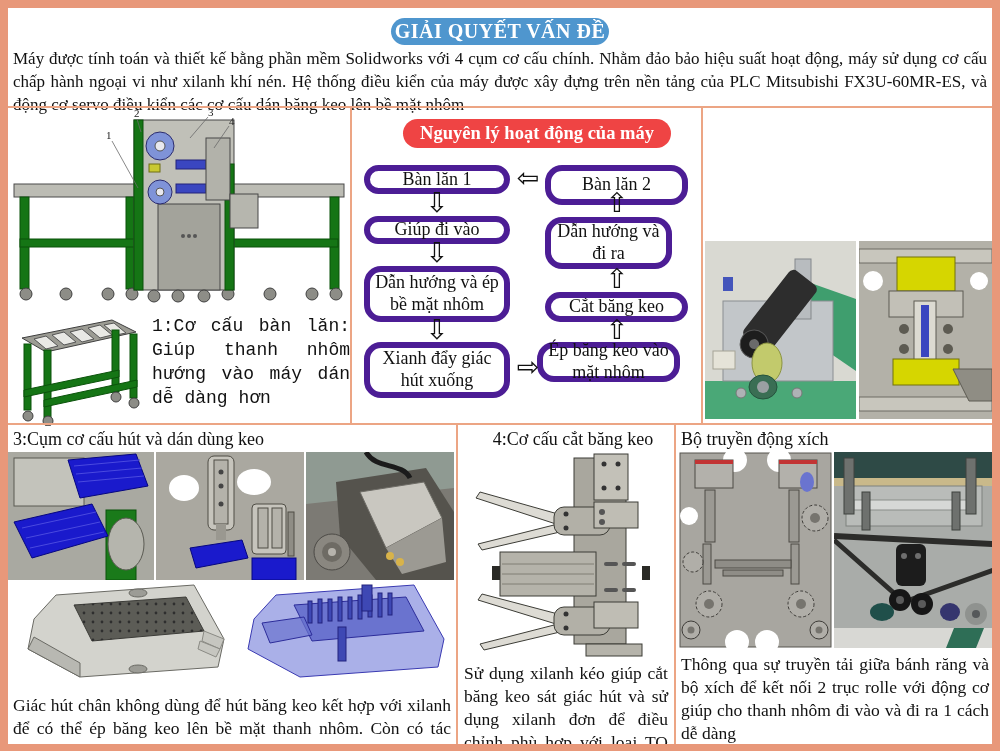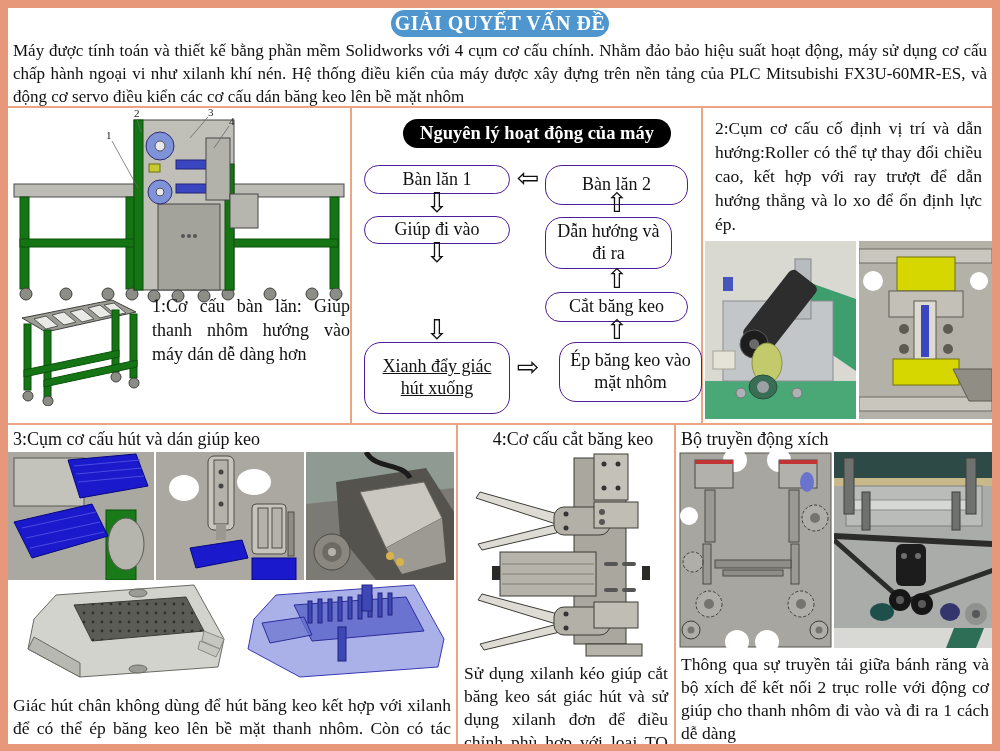--- a/index.html
+++ b/index.html
@@ -10,39 +10,39 @@
   }
   
   .band-top{position:absolute;left:0;top:0;width:984px;height:98px;}
   .hdiv1{position:absolute;left:0;top:98px;width:984px;height:2px;background:#ECA584;}
   .band-mid{position:absolute;left:0;top:100px;width:984px;height:315px;display:flex;}
   .hdiv2{position:absolute;left:0;top:415px;width:984px;height:2px;background:#ECA584;}
   .band-bot{position:absolute;left:0;top:417px;width:984px;height:319px;display:flex;}
   .vdiv{width:2px;background:#ECA584;flex:0 0 2px;}
   
   .title-banner{
-    width:218px;height:27px;margin:2px auto 0 auto;background:#4F96CE;border-radius:14px;
+    width:218px;height:27px;margin:10px auto 0 auto;background:#4F96CE;border-radius:14px;
     display:flex;align-items:center;justify-content:center;
     color:#fff;font-weight:bold;font-size:20px;letter-spacing:.5px;
   }
   .intro{padding:2px 5px 0 5px;font-size:17px;line-height:23px;text-align:justify;}
   
   .colA{flex:0 0 342px;position:relative;}
   .colB{flex:0 0 349px;position:relative;}
   .colC{flex:1;position:relative;padding:0;}
   .colA .machine{display:block;}
-  .colA .bottom-row{position:absolute;left:0;top:180px;width:342px;height:119px;display:flex;}
+  .colA .bottom-row{position:absolute;left:0;top:200px;width:342px;height:119px;display:flex;font-family:Liberation Mono, monospace;}
   .caption1{width:198px;margin-left:8px;font-size:18px;line-height:24px;text-align:justify;padding-top:6px;}
   
   .flow-banner{
-    position:absolute;left:51px;top:11px;width:268px;height:29px;background:#000000;border-radius:15px;
+    position:absolute;left:51px;top:11px;width:268px;height:29px;background:#ef4444;border-radius:15px;
     display:flex;align-items:center;justify-content:center;color:#fff;font-weight:bold;font-size:18.5px;
   }
   .fnode{
-    position:absolute;background:#fff;border:1px solid #4c1d95;border-radius:17px;
+    position:absolute;background:#fff;border:6px solid #4c1d95;border-radius:17px;
     display:flex;align-items:center;justify-content:center;text-align:center;
     font-size:18px;line-height:1.2;padding:1px 4px;box-sizing:border-box;
   }
   .farrow{
     position:absolute;font-family:"DejaVu Sans", sans-serif;font-size:27px;line-height:24px;
     color:#111;width:36px;text-align:center;
   }
   
   .sec2-text{padding:8px 10px 0 12px;font-size:17.5px;line-height:24px;text-align:justify;}
   .sec2-imgs{position:absolute;left:2px;top:133px;display:flex;gap:3px;}
@@ -167,38 +167,38 @@
 
     <div class="vdiv"></div>
 
     <div class="colB">
       <div class="flow-banner">Nguyên lý hoạt động của máy</div>
 
       <div class="fnode" style="left:12px;top:57px;width:146px;height:29px;">Bàn lăn 1</div>
       <div class="fnode" style="left:193px;top:57px;width:143px;height:40px;">Bàn lăn 2</div>
       <div class="fnode" style="left:12px;top:108px;width:146px;height:28px;">Giúp đi vào</div>
       <div class="fnode" style="left:193px;top:109px;width:127px;height:52px;">Dẫn hướng và đi ra</div>
+      <div class="fnode" style="left:12px;top:158px;width:146px;height:56px;">Dẫn hướng và ép bề mặt nhôm</div>
       <div class="fnode" style="left:193px;top:184px;width:143px;height:30px;">Cắt băng keo</div>
-      <div class="fnode" style="left:12px;top:234px;width:146px;height:72px;text-decoration:underline;">Xianh đẩy giác hút xuống</div>
-      <div class="fnode" style="left:207px;top:234px;width:143px;height:60px;">Ép băng keo vào mặt nhôm</div>
+      <div class="fnode" style="left:12px;top:234px;width:146px;height:56px;">Xianh đẩy giác hút xuống</div>
+      <div class="fnode" style="left:185px;top:234px;width:143px;height:40px;">Ép băng keo vào mặt nhôm</div>
 
       <span class="farrow" style="left:158px;top:58px;">⇦</span>
       <span class="farrow" style="left:67px;top:83px;">⇩</span>
       <span class="farrow" style="left:67px;top:133px;">⇩</span>
       <span class="farrow" style="left:67px;top:210px;">⇩</span>
       <span class="farrow" style="left:158px;top:247px;">⇨</span>
       <span class="farrow" style="left:247px;top:83px;">⇧</span>
       <span class="farrow" style="left:247px;top:159px;">⇧</span>
       <span class="farrow" style="left:247px;top:210px;">⇧</span>
     </div>
 
     <div class="vdiv"></div>
 
     <div class="colC">
-      <div class="sec2-text">2:Cụm cơ cấu cố định vị trí và dẫn hướng:Roller có thể tự thay đổi chiều cao, kết hợp với ray trượt để dẫn hướng thẳng và lo xo để ổn định lực ép.</div>
       <div class="sec2-imgs">
         <svg width="151" height="178" viewBox="0 0 151 178">
           <rect width="151" height="178" fill="#d9d9d2"></rect>
           <polygon points="100,40 151,58 151,130 100,95" fill="#3f9e6e"></polygon>
           <rect x="0" y="140" width="151" height="38" fill="#4aa877"></rect>
           <rect x="18" y="60" width="110" height="80" fill="#c2c6c9" stroke="#8a8e91"></rect>
           <rect x="90" y="18" width="16" height="60" fill="#b8bcbf" stroke="#84888b"></rect>
           <g transform="rotate(38 75 70)">
             <rect x="58" y="28" width="34" height="84" rx="6" fill="#2d2d2d"></rect>
             <circle cx="75" cy="112" r="14" fill="#1d1d1d" stroke="#555"></circle>
@@ -230,21 +230,21 @@
             <circle cx="120" cy="40" r="9" fill="#fff"></circle>
         </svg>
       </div>
     </div>
   </div>
   <div class="hdiv2"></div>
 
   <div class="band-bot">
 
     <div class="bcolA">
-      <div class="sec-head">3:Cụm cơ cấu hút và dán giúp keo</div>
+      <div class="sec-head">3:Cụm cơ cấu hút và dán dùng keo</div>
       <div class="img-row">
         <svg width="146" height="128" viewBox="0 0 146 128">
           <rect width="146" height="128" fill="#a9a9a1"></rect>
           <rect x="6" y="6" width="70" height="48" fill="#c3c3bb" stroke="#5a5a52"></rect>
           <rect x="98" y="58" width="30" height="70" fill="#1a7a1a" stroke="#0b520b"></rect>
           <ellipse cx="118" cy="92" rx="18" ry="26" fill="#b5b5ad" stroke="#5a5a52"></ellipse>
           <g fill="#1a1acc" stroke="#060680">
             <polygon points="60,8 128,2 140,34 72,46"></polygon>
             <polygon points="6,70 84,52 100,84 24,106"></polygon>
           </g>

